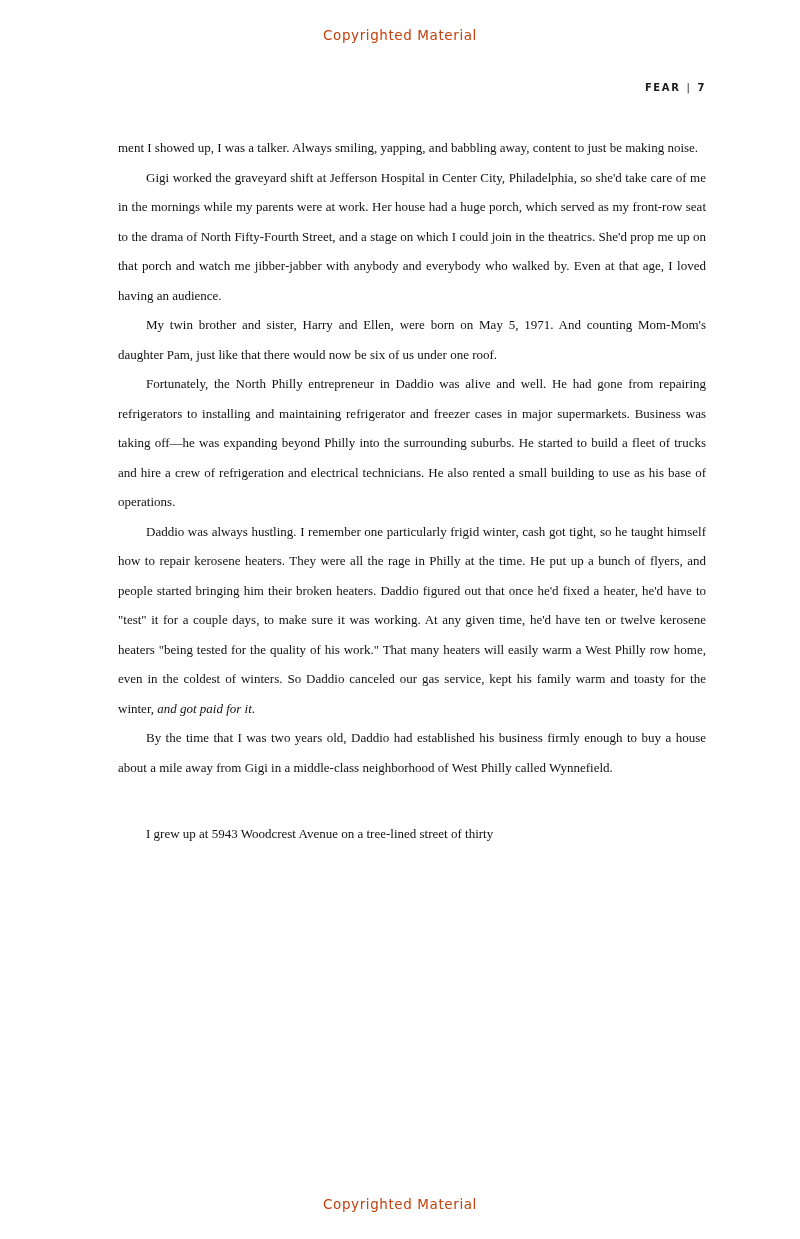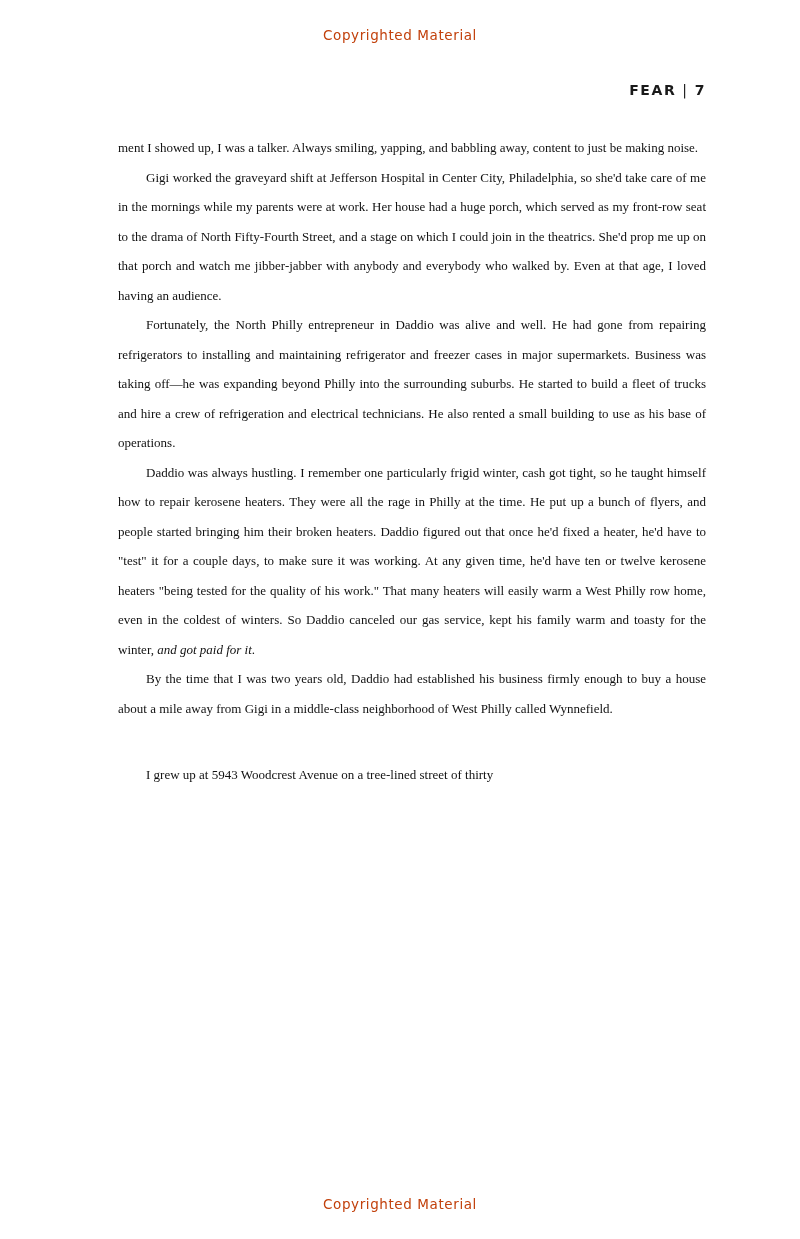--- a/index.html
+++ b/index.html
@@ -34,21 +34,21 @@
   .watermark-top { top: 27px; }
   .watermark-bottom { top: 1196px; }
 
   .running-head {
     position: absolute;
     top: 82px;
     left: 118px;
     width: 588px;
     text-align: right;
     font-family: "DejaVu Sans", sans-serif;
-    font-size: 14px;
+    font-size: 10px;
     font-weight: 700;
     letter-spacing: 1.6px;
     color: #1a1a1a;
   }
   .running-head .sep {
     display: inline-block;
     padding: 0 6px;
     font-weight: 400;
     color: #1a1a1a;
   }
@@ -84,20 +84,21 @@
 
   <div class="watermark watermark-top">Copyrighted Material</div>
 
   <div class="running-head">
     <span>FEAR</span><span class="sep">|</span><span>7</span>
   </div>
 
   <div class="body-text">
     <p>ment I showed up, I was a talker. Always smiling, yapping, and bab­bling away, content to just be making noise.</p>
     <p class="indent">Gigi worked the graveyard shift at Jefferson Hospital in Center City, Philadelphia, so she'd take care of me in the mornings while my parents were at work. Her house had a huge porch, which served as my front-row seat to the drama of North Fifty-Fourth Street, and a stage on which I could join in the theatrics. She'd prop me up on that porch and watch me jibber-jabber with anybody and everybody who walked by. Even at that age, I loved having an audience.</p>
+    <p class="indent">My twin brother and sister, Harry and Ellen, were born on May 5, 1971. And counting Mom-Mom's daughter Pam, just like that there would now be six of us under one roof.</p>
     <p class="indent">Fortunately, the North Philly entrepreneur in Daddio was alive and well. He had gone from repairing refrigerators to installing and main­taining refrigerator and freezer cases in major supermarkets. Business was taking off—he was expanding beyond Philly into the surrounding suburbs. He started to build a fleet of trucks and hire a crew of refrig­eration and electrical technicians. He also rented a small building to use as his base of operations.</p>
     <p class="indent"><span>Daddio was always hustling. I remember one particularly frigid winter, cash got tight, so he taught himself how to repair kerosene heaters. They were all the rage in Philly at the time. He put up a bunch of flyers, and people started bringing him their broken heaters. Daddio figured out that once he'd fixed a heater, he'd have to "test" it for a cou­ple days, to make sure it was working. At any given time, he'd have ten or twelve kerosene heaters "being tested for the quality of his work." That many heaters will easily warm a West Philly row home, even in the coldest of winters. So Daddio canceled our gas service, kept his family warm and toasty for the winter, </span><em>and got paid for it</em><span>.</span></p>
     <p class="indent">By the time that I was two years old, Daddio had established his business firmly enough to buy a house about a mile away from Gigi in a middle-class neighborhood of West Philly called Wynnefield.</p>
     <p class="indent last-line-left">I grew up at 5943 Woodcrest Avenue on a tree-lined street of thirty</p>
   </div>
 
   <div class="watermark watermark-bottom">Copyrighted Material</div>
 
 </div>
 

